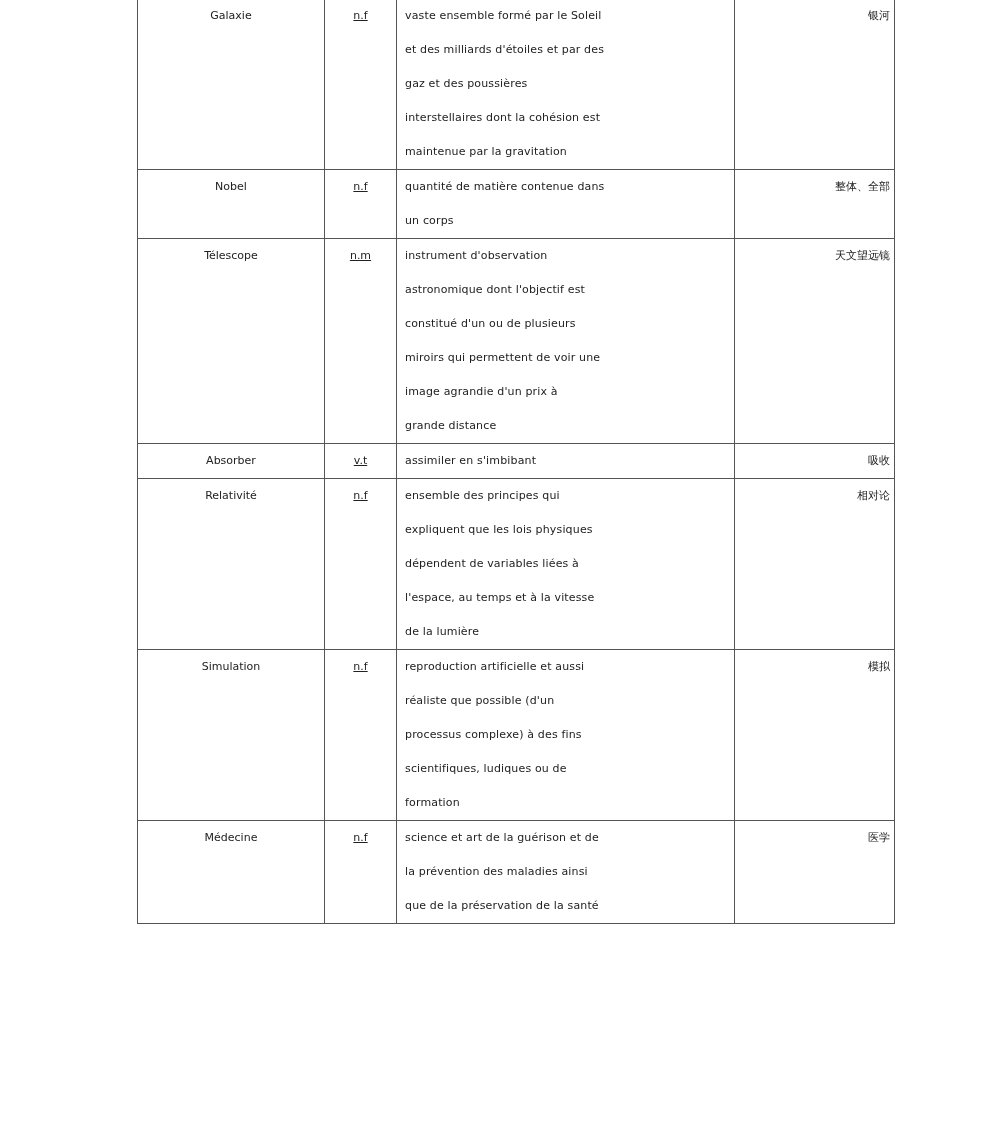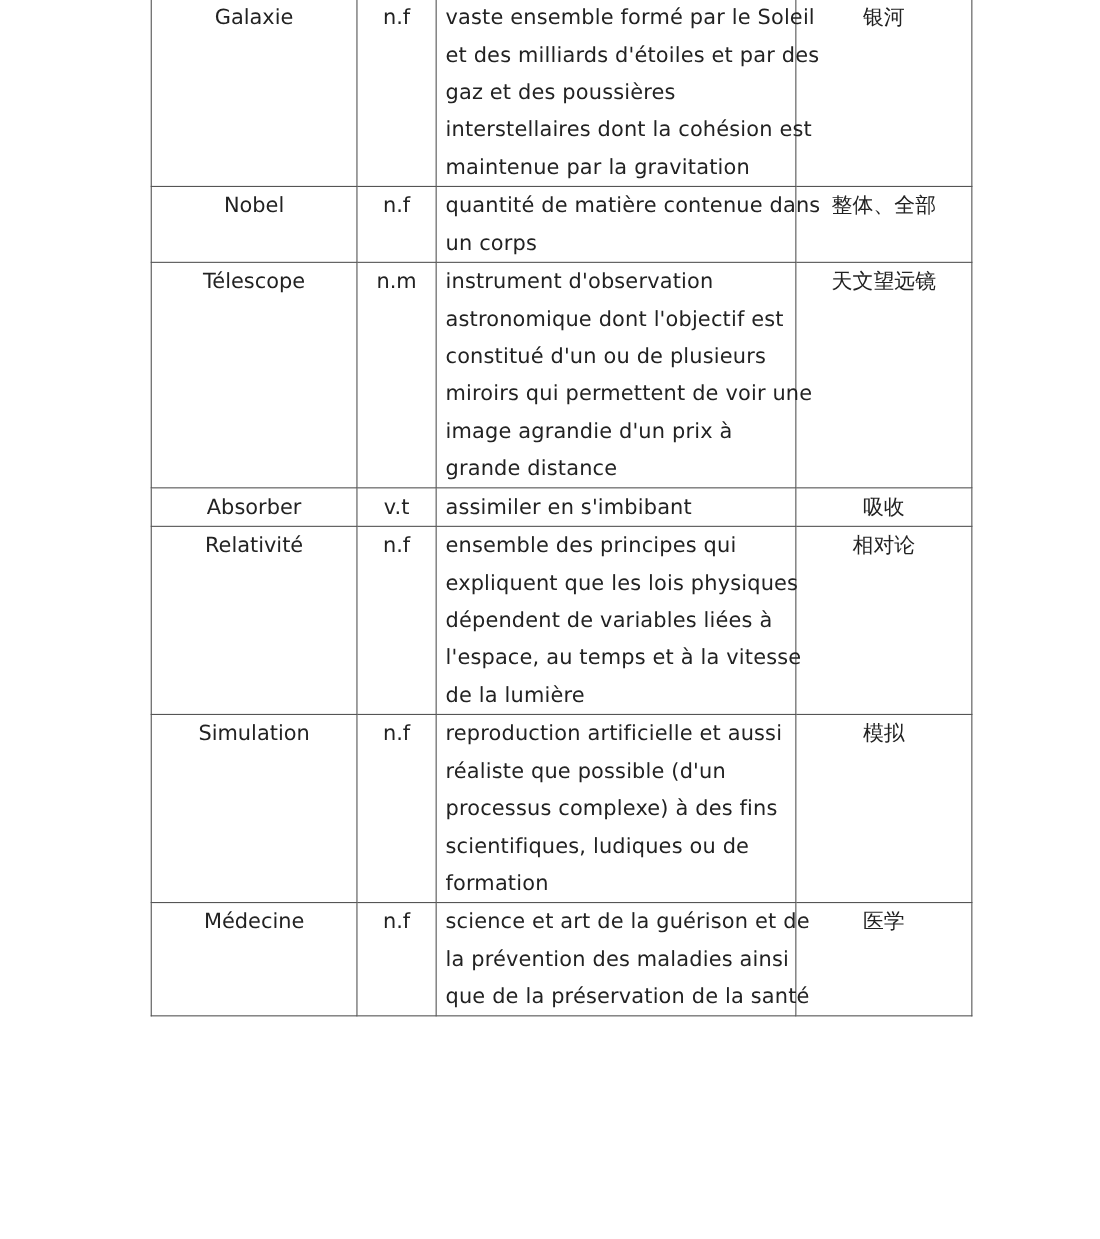--- a/index.html
+++ b/index.html
@@ -22,42 +22,43 @@
       width: 737px;
     }
     table {
       border-collapse: collapse;
       width: 737px;
       table-layout: fixed;
     }
     td {
       border: 1.2px solid #555555;
       vertical-align: top;
-      font-size: 19px;
+      font-size: 11px;
       line-height: 34px;
       padding: 0;
     }
     td.term {
       width: 186px;
       text-align: center;
     }
     td.pos {
       width: 71px;
       text-align: center;
+      text-decoration: underline;
     }
     td.def {
       width: 316px;
       text-align: left;
       padding-left: 8px;
-      padding-right: 2px;
+      padding-right: 13px;
       letter-spacing: 0.15px;
     }
     td.trans {
       width: 151px;
-      text-align: center;
+      text-align: right;
       padding: 0 4px;
     }
     .def-line {
       display: block;
       white-space: nowrap;
     }
   </style>
 </head>
 <body>
 

